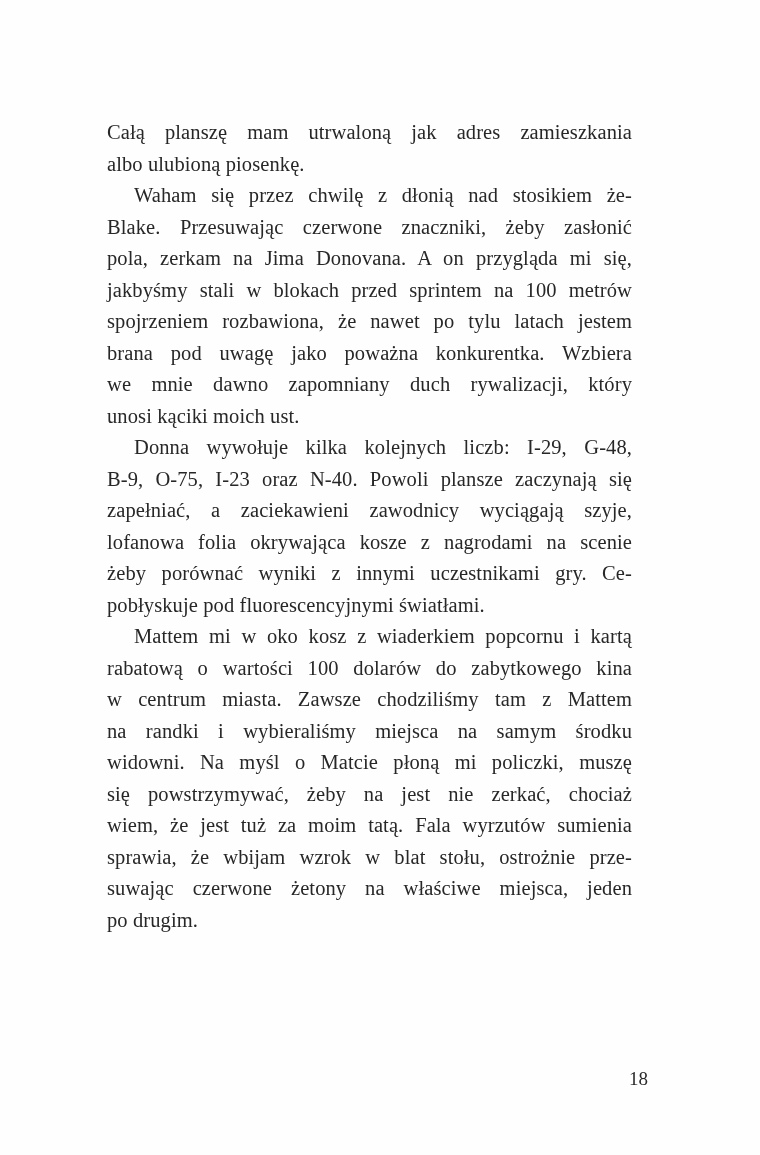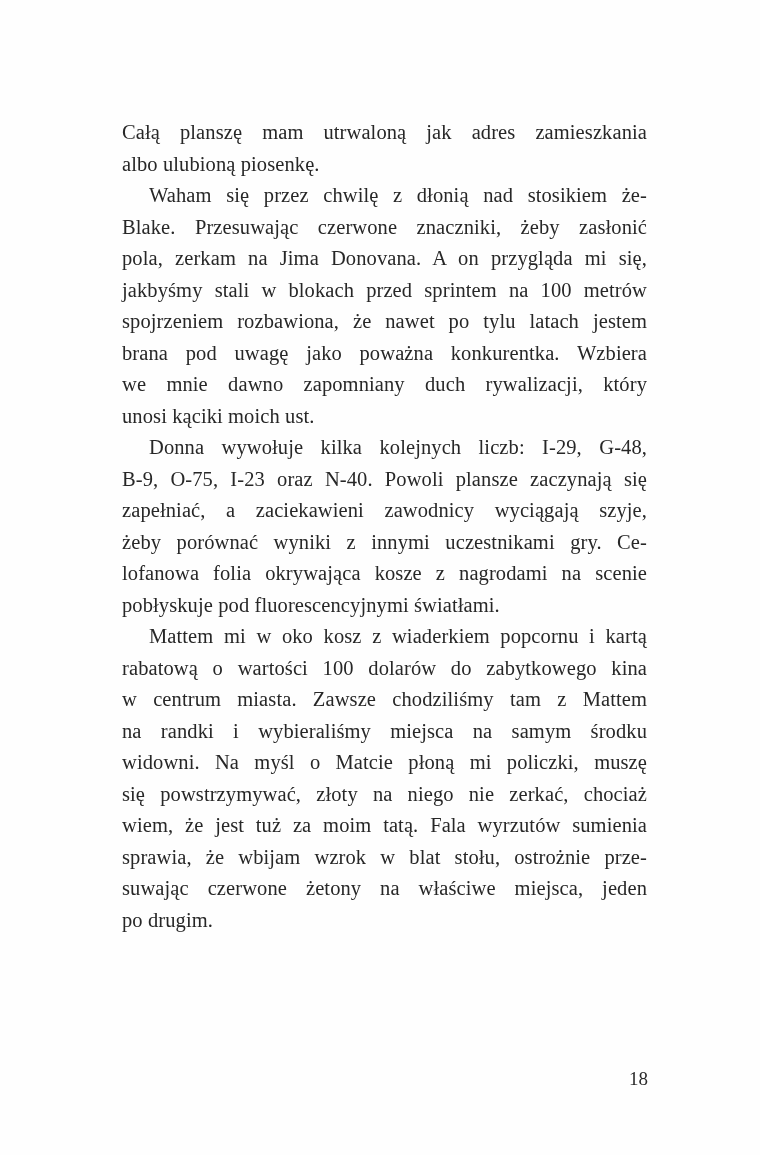--- a/index.html
+++ b/index.html
@@ -12,21 +12,21 @@
     position: relative;
     background: #fefefe;
     overflow: hidden;
   }
   .book-page {
     position: absolute;
     inset: 0;
   }
   .page-text {
     position: absolute;
-    left: 122px;
+    left: 107px;
     top: 117px;
     width: 525px;
     font-family: "Liberation Serif", "DejaVu Serif", serif;
     font-size: 20.5px;
     line-height: 31.5px;
     color: #272727;
     letter-spacing: 0.1px;
   }
   .paragraph {
     margin: 0;
@@ -71,31 +71,31 @@
         <div class="line">jakbyśmy stali w blokach przed sprintem na 100 metrów</div>
         <div class="line">spojrzeniem rozbawiona, że nawet po tylu latach jestem</div>
         <div class="line">brana pod uwagę jako poważna konkurentka. Wzbiera</div>
         <div class="line">we mnie dawno zapomniany duch rywalizacji, który</div>
         <div class="line para-end">unosi kąciki moich ust.</div>
       </div>
       <div class="paragraph">
         <div class="line indent">Donna wywołuje kilka kolejnych liczb: I-29, G-48,</div>
         <div class="line">B-9, O-75, I-23 oraz N-40. Powoli plansze zaczynają się</div>
         <div class="line">zapełniać, a zaciekawieni zawodnicy wyciągają szyje,</div>
+        <div class="line">lofanowa folia okrywająca kosze z nagrodami na scenie</div>
         <div class="line">żeby porównać wyniki z innymi uczestnikami gry. Ce-</div>
-        <div class="line">lofanowa folia okrywająca kosze z nagrodami na scenie</div>
         <div class="line para-end">pobłyskuje pod fluorescencyjnymi światłami.</div>
       </div>
       <div class="paragraph">
         <div class="line indent">Mattem mi w oko kosz z wiaderkiem popcornu i kartą</div>
         <div class="line">rabatową o wartości 100 dolarów do zabytkowego kina</div>
         <div class="line">w centrum miasta. Zawsze chodziliśmy tam z Mattem</div>
         <div class="line">na randki i wybieraliśmy miejsca na samym środku</div>
         <div class="line">widowni. Na myśl o Matcie płoną mi policzki, muszę</div>
-        <div class="line">się powstrzymywać, złoty na niego nie zerkać, chociaż</div>
+        <div class="line">się powstrzymywać, żeby na jest nie zerkać, chociaż</div>
         <div class="line">wiem, że jest tuż za moim tatą. Fala wyrzutów sumienia</div>
         <div class="line">sprawia, że wbijam wzrok w blat stołu, ostrożnie prze-</div>
         <div class="line">suwając czerwone żetony na właściwe miejsca, jeden</div>
         <div class="line para-end">po drugim.</div>
       </div>
     </div>
   <div class="page-number">18</div>
 </div>
 
 </body></html>

